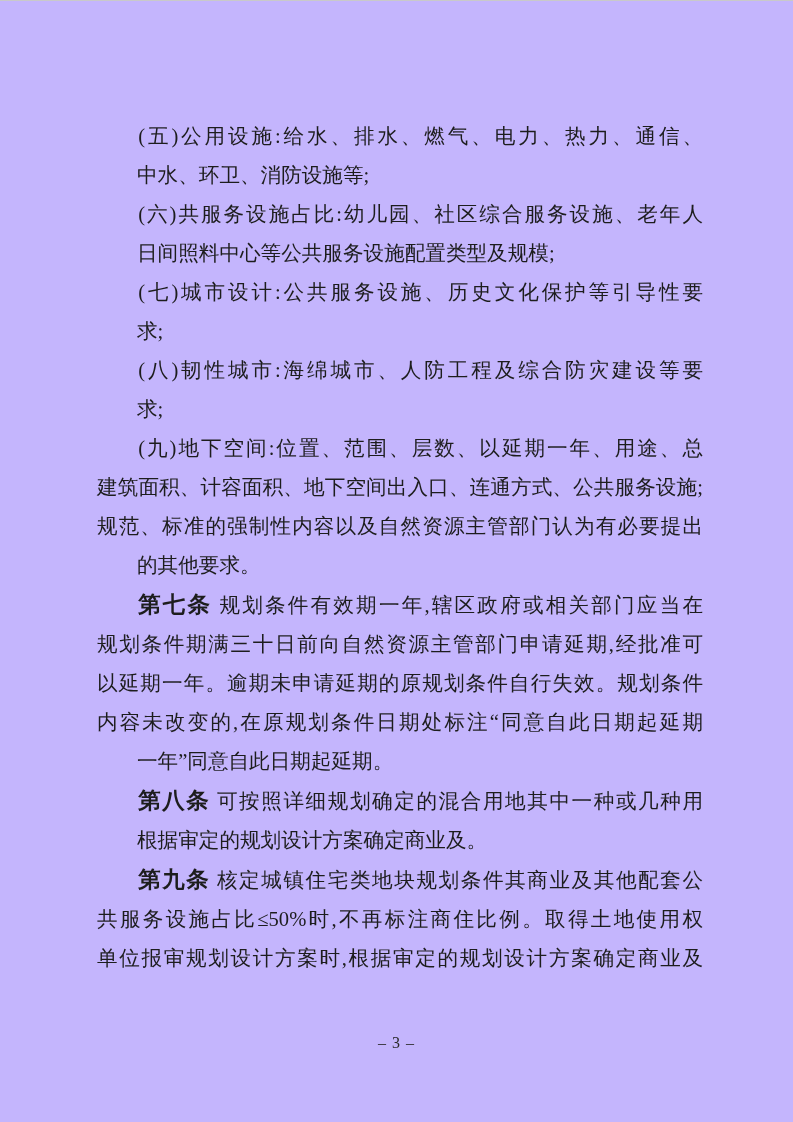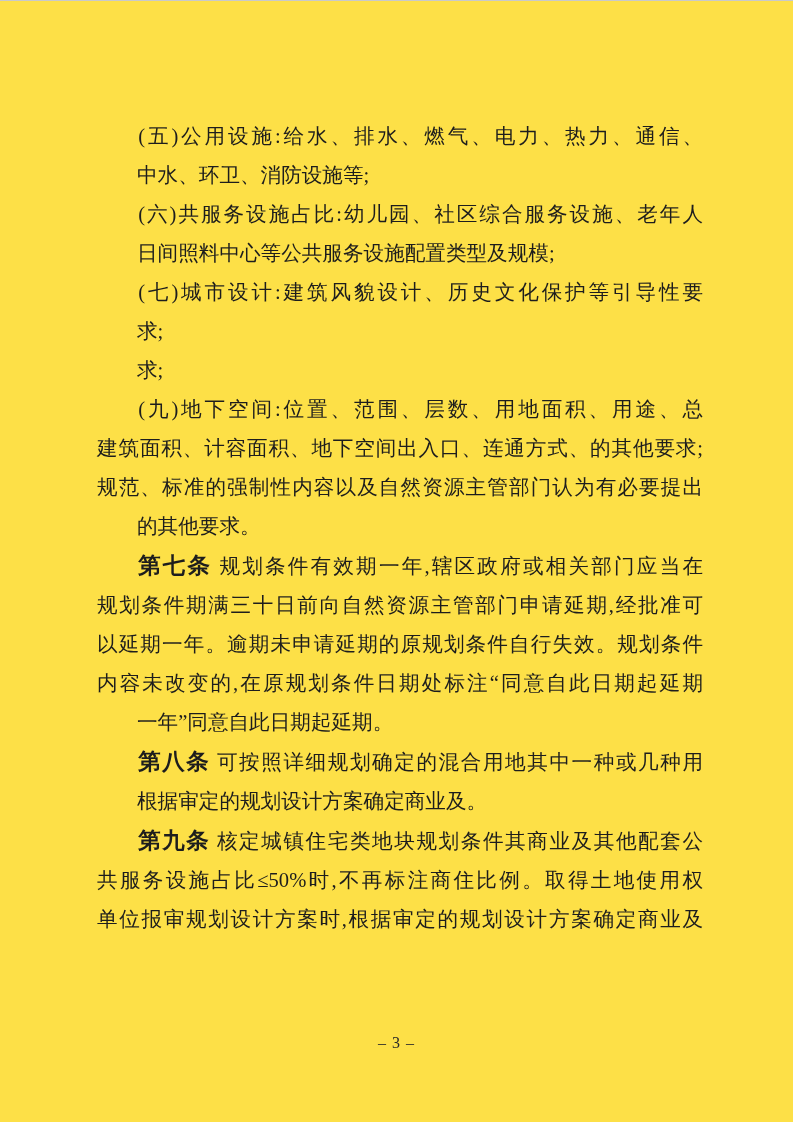--- a/index.html
+++ b/index.html
@@ -4,21 +4,21 @@
 <style>
   html, body {
     margin: 0;
     padding: 0;
     background: #ffffff;
   }
   .page {
     position: relative;
     width: 793px;
     height: 1122px;
-    background: #fde047;
+    background: #c4b5fd;
     overflow: hidden;
     font-family: "Liberation Serif", "DejaVu Serif", serif;
     color: #1d1d1d;
   }
   .top-edge {
     position: absolute;
     top: 0; left: 0;
     width: 100%;
     height: 1px;
     background: #c9c9c9;
@@ -65,29 +65,30 @@
   <main class="doc" id="doc-root">
       <div class="para">
         <div class="line indent"><span class="r">(五)公用设施:给水、排水、燃气、电力、热力、通信、</span></div>
         <div class="line end"><span class="r">中水、环卫、消防设施等;</span></div>
       </div>
       <div class="para">
         <div class="line indent"><span class="r">(六)共服务设施占比:幼儿园、社区综合服务设施、老年人</span></div>
         <div class="line end"><span class="r">日间照料中心等公共服务设施配置类型及规模;</span></div>
       </div>
       <div class="para">
-        <div class="line indent"><span class="r">(七)城市设计:建筑风貌设计、历史文化保护等引导性要</span></div>
+        <div class="line indent"><span class="r">(七)城市设计:公共服务设施、历史文化保护等引导性要</span></div>
         <div class="line end"><span class="r">求;</span></div>
       </div>
       <div class="para">
+        <div class="line indent"><span class="r">(八)韧性城市:海绵城市、人防工程及综合防灾建设等要</span></div>
         <div class="line end"><span class="r">求;</span></div>
       </div>
       <div class="para">
-        <div class="line indent"><span class="r">(九)地下空间:位置、范围、层数、用地面积、用途、总</span></div>
-        <div class="line"><span class="r">建筑面积、计容面积、地下空间出入口、连通方式、的其他要求;</span></div>
+        <div class="line indent"><span class="r">(九)地下空间:位置、范围、层数、以延期一年、用途、总</span></div>
+        <div class="line"><span class="r">建筑面积、计容面积、地下空间出入口、连通方式、公共服务设施;</span></div>
       </div>
       <div class="para">
         <div class="line"><span class="r">规范、标准的强制性内容以及自然资源主管部门认为有必要提出</span></div>
         <div class="line end"><span class="r">的其他要求。</span></div>
       </div>
       <div class="para">
         <div class="line indent"><span class="b">第七条</span><span class="r"> 规划条件有效期一年,辖区政府或相关部门应当在</span></div>
         <div class="line"><span class="r">规划条件期满三十日前向自然资源主管部门申请延期,经批准可</span></div>
         <div class="line"><span class="r">以延期一年。逾期未申请延期的原规划条件自行失效。规划条件</span></div>
         <div class="line"><span class="r">内容未改变的,在原规划条件日期处标注“同意自此日期起延期</span></div>

